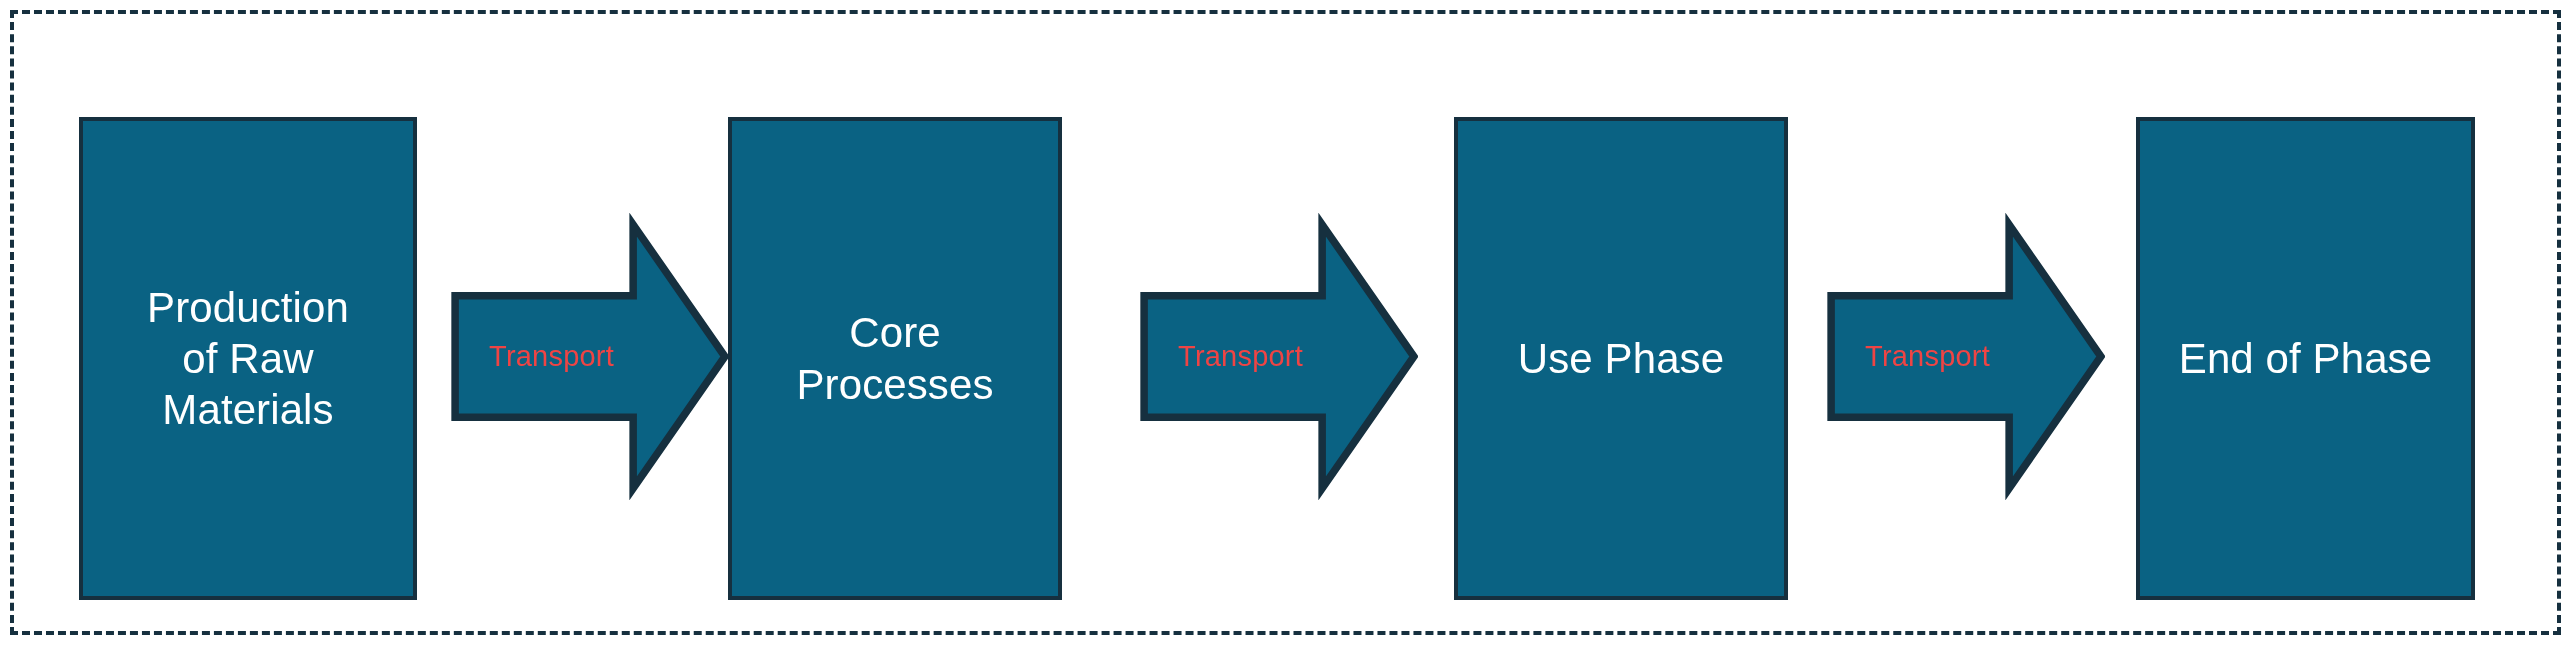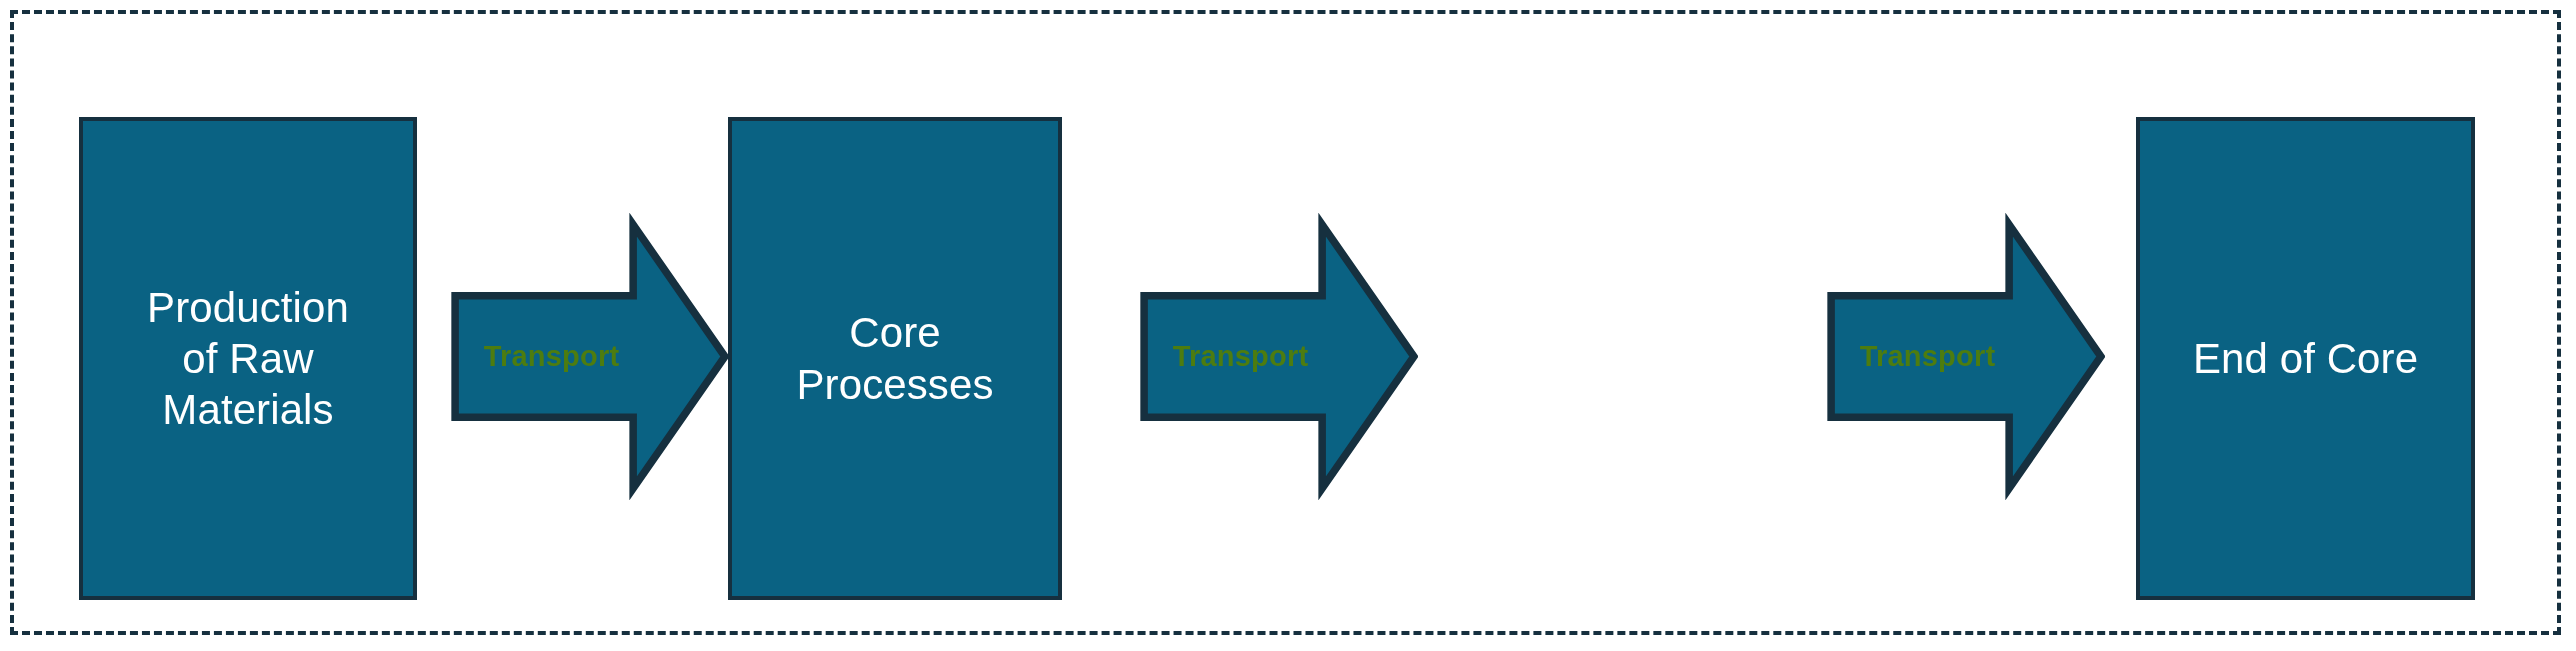--- a/index.html
+++ b/index.html
@@ -84,23 +84,23 @@
   }
   .transport-label {
     position: absolute;
     left: 15px;
     top: 0;
     width: 171px;
     height: 287px;
     display: flex;
     align-items: center;
     justify-content: center;
-    color: #4d7c0f;
+    color: #ef4444;
     font-size: 29px;
-    font-weight: 700;
+    font-weight: 400;
     letter-spacing: 0.2px;
     pointer-events: none;
     white-space: nowrap;
   }
 </style>
 </head>
 <body>
 
 <div id="system-boundary"></div>
 
@@ -124,26 +124,29 @@
 Processes</span>
   </div>
 
   <div class="transport-arrow" id="transport-arrow-1">
     <svg viewBox="0 0 406 420" preserveAspectRatio="none">
       <polygon points="6,121 266,121 266,17 400,210 266,403 266,299 6,299" fill="#0a6283" stroke="#16303f" stroke-width="11" stroke-linejoin="miter"></polygon>
     </svg>
     <span class="transport-label">Transport</span>
   </div>
 
+  <div class="stage-box" id="stage-box-2">
+    <span class="stage-label">Use Phase</span>
+  </div>
 
   <div class="transport-arrow" id="transport-arrow-2">
     <svg viewBox="0 0 406 420" preserveAspectRatio="none">
       <polygon points="6,121 266,121 266,17 400,210 266,403 266,299 6,299" fill="#0a6283" stroke="#16303f" stroke-width="11" stroke-linejoin="miter"></polygon>
     </svg>
     <span class="transport-label">Transport</span>
   </div>
 
   <div class="stage-box" id="stage-box-3">
-    <span class="stage-label">End of Core</span>
+    <span class="stage-label">End of Phase</span>
   </div>
 
 </div>
 
 
 </body></html>

